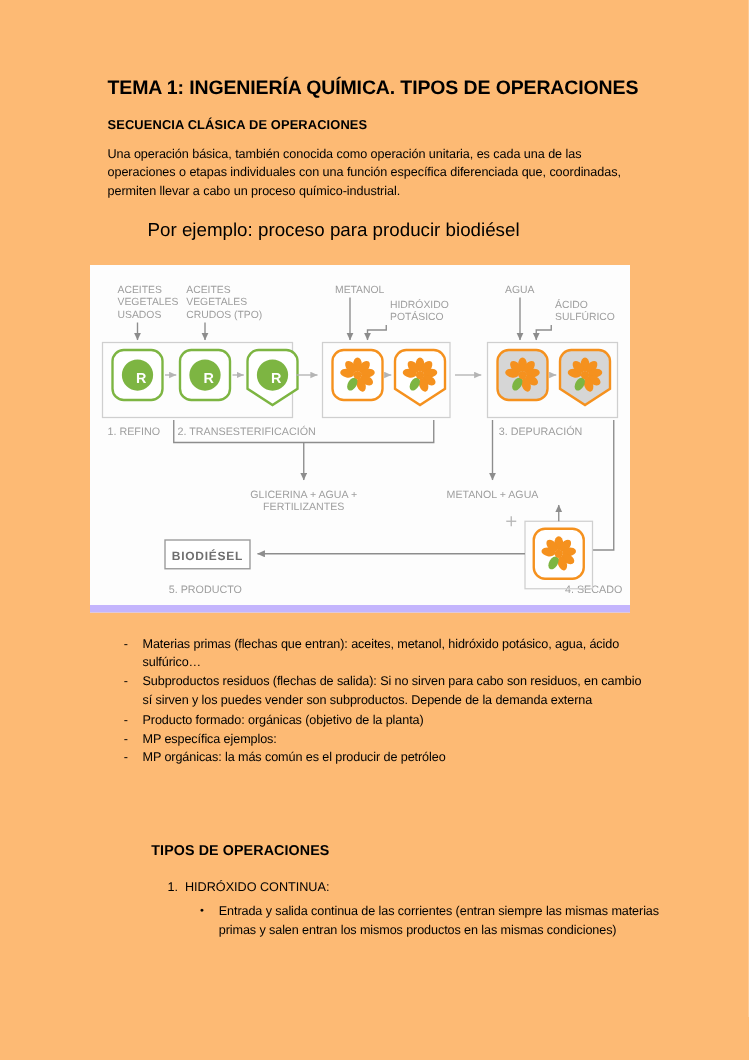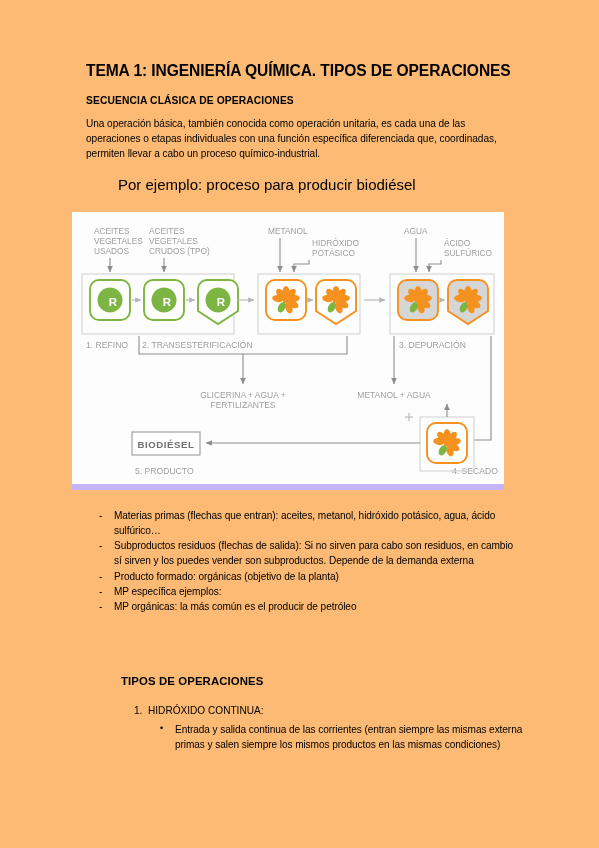--- a/index.html
+++ b/index.html
@@ -349,17 +349,17 @@
   <div class="tipos-wrap">
     <h2 class="tipos-head">TIPOS DE OPERACIONES</h2>
 
     <div class="num-item">
       <span class="num-marker">1.</span>
       <span class="num-text">HIDRÓXIDO CONTINUA:</span>
     </div>
 
     <div class="bullet-item">
       <span class="bullet-marker">•</span>
-      <span class="bullet-text">Entrada y salida continua de las corrientes (entran siempre las mismas externa primas y salen siempre los mismos productos en las mismas condiciones)</span>
+      <span class="bullet-text">Entrada y salida continua de las corrientes (entran siempre las mismas materias primas y salen entran los mismos productos en las mismas condiciones)</span>
     </div>
   </div>
 
 </div>
 
 </body></html>

